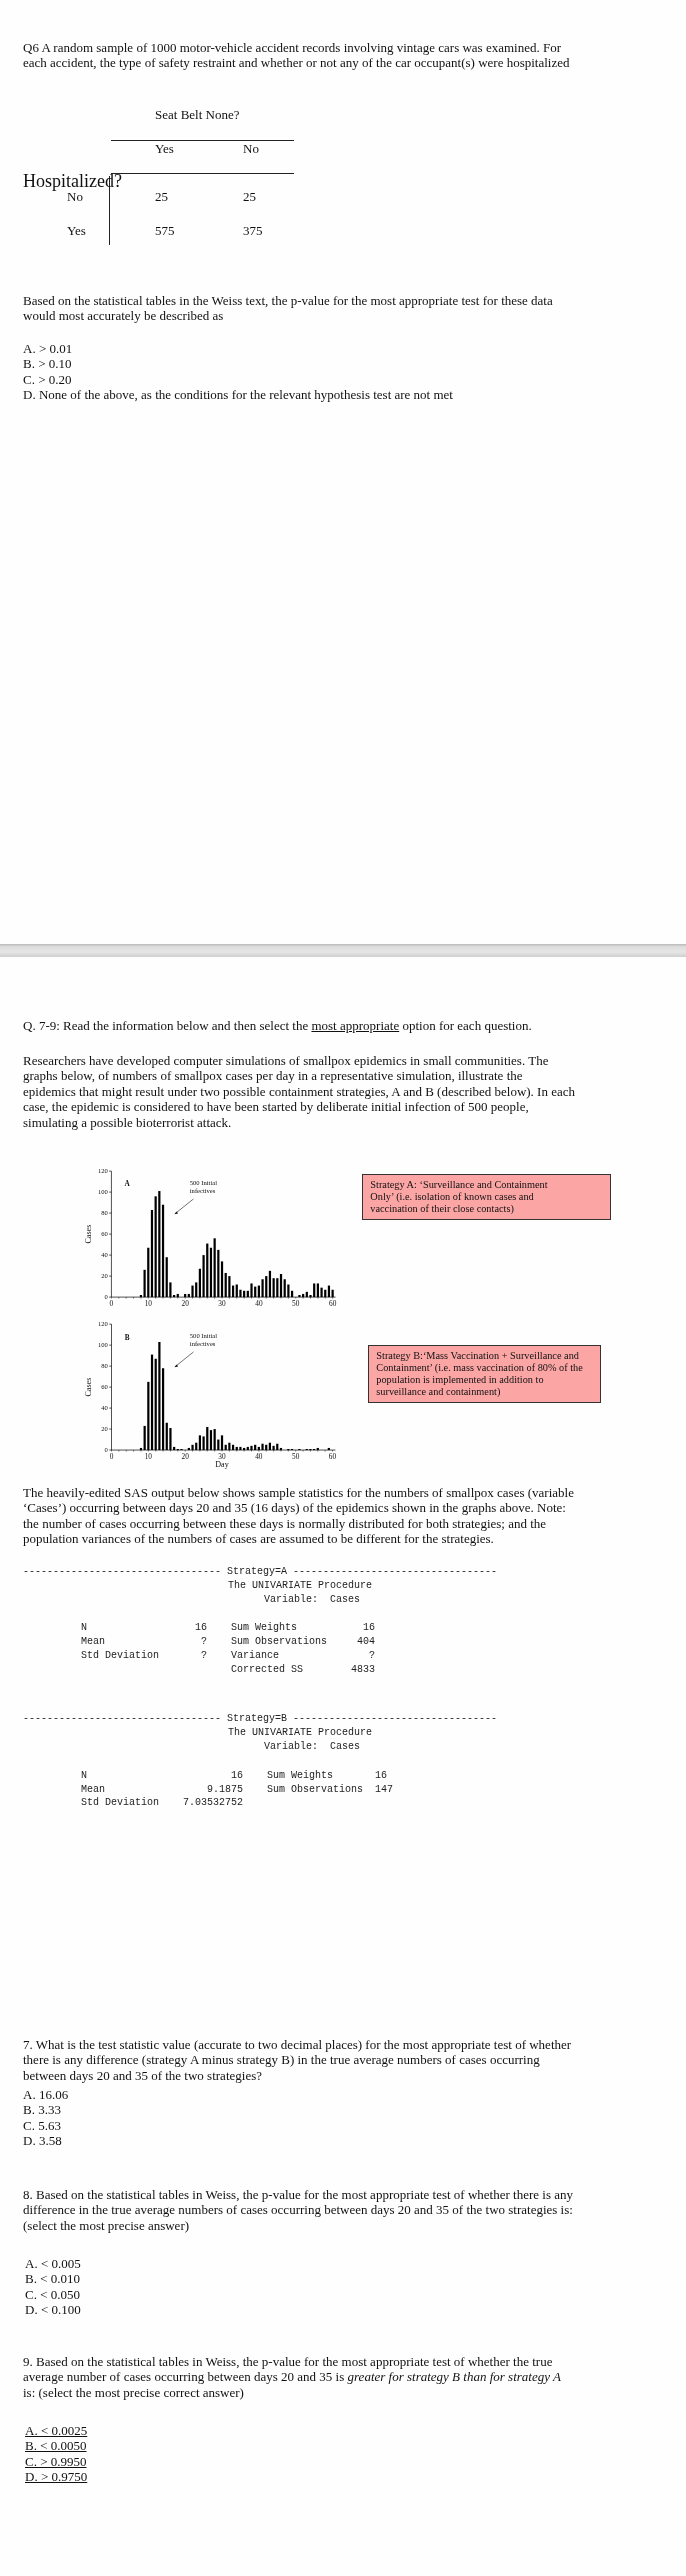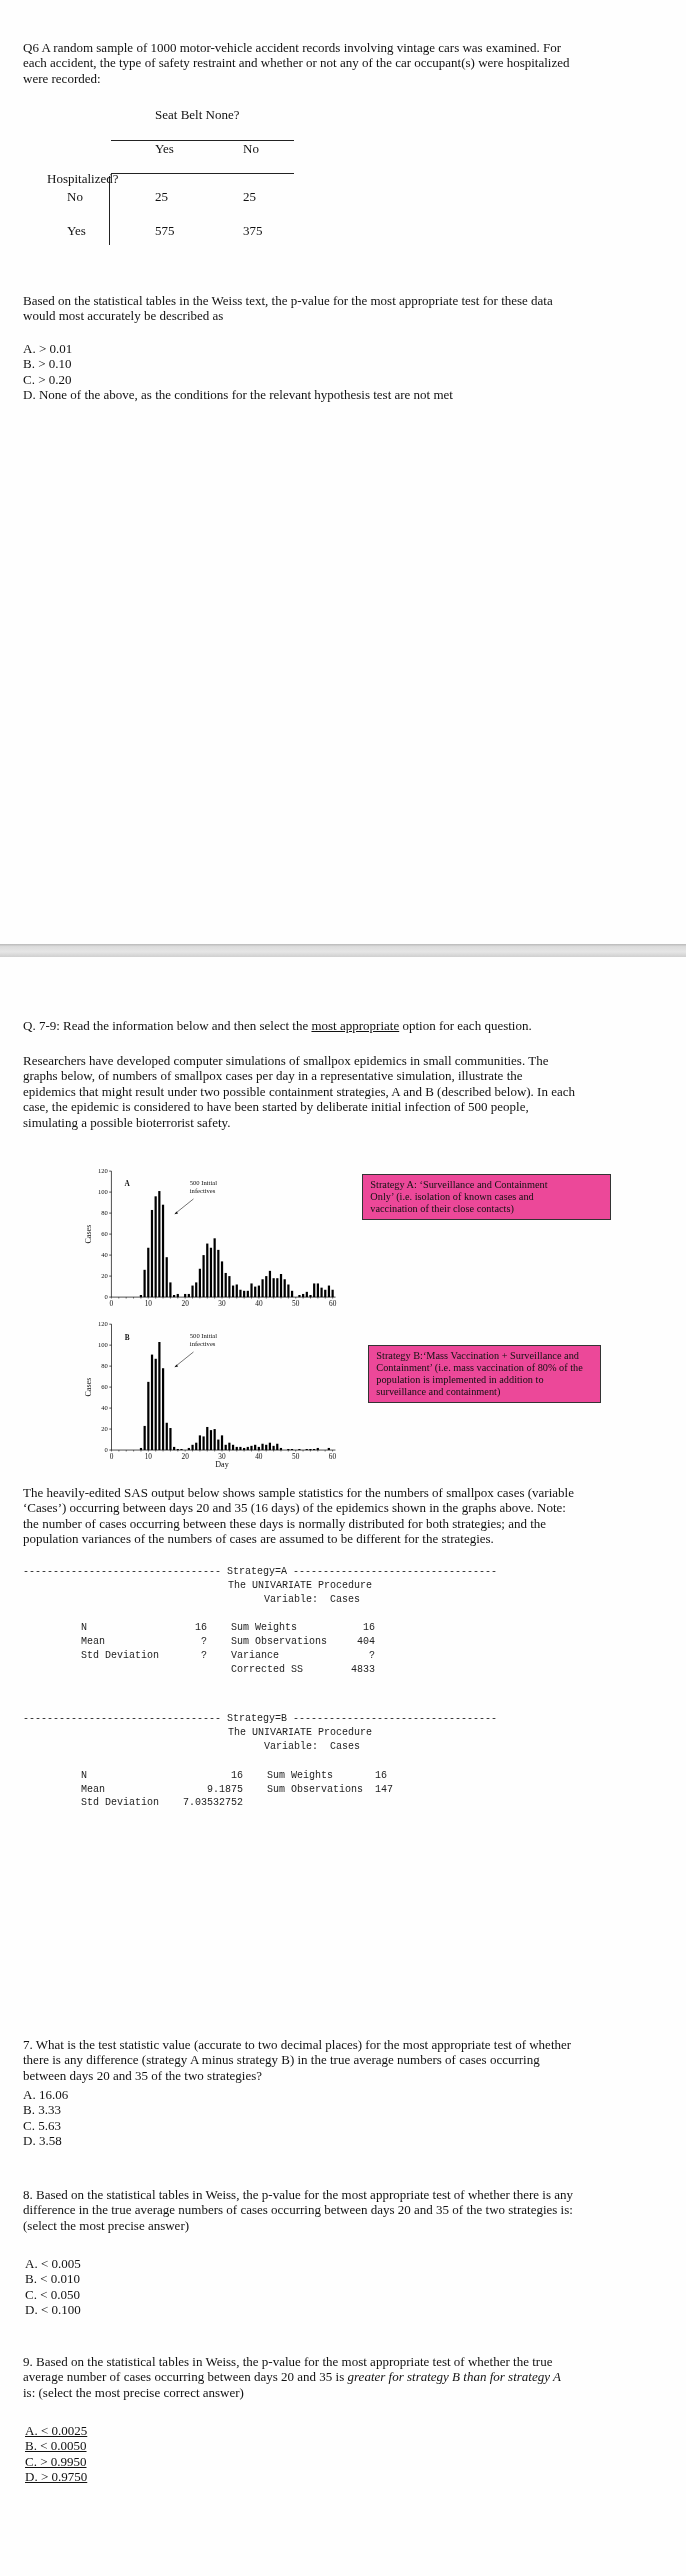--- a/index.html
+++ b/index.html
@@ -8,42 +8,41 @@
   .abs { position:absolute; }
   .para { font-size:13px; line-height:15.4px; width:645px; }
   .opts div { font-size:13px; line-height:15.4px; }
   .bold { font-weight:normal; }
   .mono { font-family:"Liberation Mono", "DejaVu Sans Mono", monospace; font-size:10px;
           white-space:pre; line-height:14px; color:#222; }
   .sep { left:0; width:686px; height:13px;
          background:linear-gradient(#b9b9b9, #dcdcdc 20%, #e6e6e6 60%, #cfcfcf); }
   .tblline { height:0; border-top:1.1px solid #222; }
   .vline { width:0; border-left:1.1px solid #222; }
-  .box { border:1.1px solid #333; padding:4.4px 7.3px; font-size:10.3px; line-height:11.7px; box-sizing:border-box; background:#ec4899; }
+  .box { border:1.1px solid #333; padding:4.4px 7.3px; font-size:10.3px; line-height:11.7px; box-sizing:border-box; background:#fca5a5; }
   u.u { text-decoration:underline; }
   i.it { font-style:italic; }
   svg text { font-family:"Liberation Serif", "DejaVu Serif", serif; }
 </style>
 </head>
 <body>
 
 <div class="abs para" style="left:23px; top:40px;">
   <div><span class="bold">Q6</span><span> A random sample of 1000 motor-vehicle accident records involving vintage cars was examined.  For</span></div>
   <div>each accident, the type of safety restraint and whether or not any of the car occupant(s) were hospitalized</div>
-  <div>were recorded:</div>
 </div>
 
 <div>
   <div class="abs bold" style="left:155px; top:107px; font-size:13px;">Seat Belt None?</div>
   <div class="abs tblline" style="left:111px; top:140px; width:183px;"></div>
   <div class="abs" style="left:155px; top:141px; font-size:13px;">Yes</div>
   <div class="abs" style="left:243px; top:141px; font-size:13px;">No</div>
   <div class="abs tblline" style="left:111px; top:173px; width:183px;"></div>
   <div class="abs vline" style="left:109px; top:176px; height:69px;"></div>
-  <div class="abs bold" style="left:23px; top:171px; font-size:13px;margin-left:24px;">Hospitalized?</div>
+  <div class="abs bold" style="left:23px; top:171px; font-size:18px;">Hospitalized?</div>
 
   <div>
     <div class="abs" style="left:67px; top:189px; font-size:13px;">No</div>
     <div class="abs" style="left:155px; top:189px; font-size:13px;">25</div>
     <div class="abs" style="left:243px; top:189px; font-size:13px;">25</div>
   </div>
   <div>
     <div class="abs" style="left:67px; top:223px; font-size:13px;">Yes</div>
     <div class="abs" style="left:155px; top:223px; font-size:13px;">575</div>
     <div class="abs" style="left:243px; top:223px; font-size:13px;">375</div>
@@ -65,21 +64,21 @@
 
 <div class="abs para bold" style="left:23px; top:1018px;">
   <span>Q. 7-9: Read the information below and then select the </span><u class="u">most appropriate</u><span> option for each question.</span>
 </div>
 
 <div class="abs para" style="left:23px; top:1053px;">
   <div>Researchers have developed computer simulations of smallpox epidemics in small communities. The</div>
   <div>graphs below, of numbers of smallpox cases per day in a representative simulation, illustrate the</div>
   <div>epidemics that might result under two possible containment strategies, A and B (described below). In each</div>
   <div>case, the epidemic is considered to have been started by deliberate initial infection of 500 people,</div>
-  <div>simulating a possible bioterrorist safety.</div>
+  <div>simulating a possible bioterrorist attack.</div>
 </div>
 
 <svg class="abs" style="left:66px; top:1165px;" width="293" height="147" id="chartA" viewBox="0 0 400 200">
     <line x1="62" y1="180" x2="368" y2="180" stroke="#111" stroke-width="1"></line>
     <line x1="62" y1="180" x2="62" y2="8" stroke="#111" stroke-width="1"></line>
     <line x1="59" y1="180" x2="62" y2="180" stroke="#111" stroke-width="1"></line>
     <text x="57" y="183" font-size="9" text-anchor="end" fill="#111">0</text>
     <line x1="59" y1="151.33333333333334" x2="62" y2="151.33333333333334" stroke="#111" stroke-width="1"></line>
     <text x="57" y="154.33333333333334" font-size="9" text-anchor="end" fill="#111">20</text>
     <line x1="59" y1="122.66666666666667" x2="62" y2="122.66666666666667" stroke="#111" stroke-width="1"></line>

